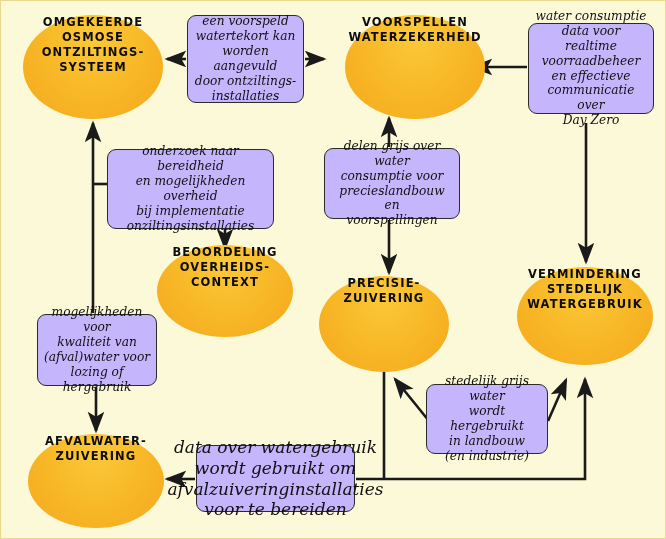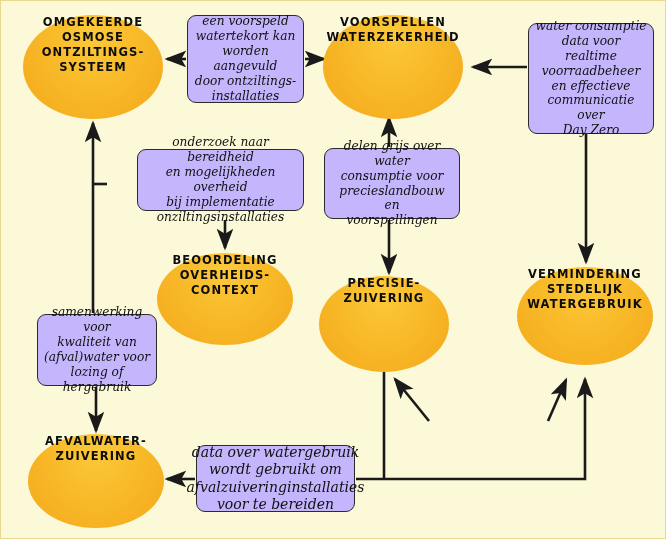--- a/index.html
+++ b/index.html
@@ -103,25 +103,25 @@
       <line x1="547" y1="420" x2="565" y2="379" marker-end="url(#ah)"></line>
     </g>
   </svg>
 
   <div class="node" style="left: 22px; top: 14px; width: 140px; height: 104px; font-size: 11.5px;">
     <span>OMGEKEERDE
 OSMOSE
 ONTZILTINGS-
 SYSTEEM</span>
   </div>
-  <div class="node" style="left: 322px; top: 14px; width: 140px; height: 104px; font-size: 11.5px;">
+  <div class="node" style="left: 344px; top: 14px; width: 140px; height: 104px; font-size: 11.5px;">
     <span>VOORSPELLEN
 WATERZEKERHEID</span>
   </div>
-  <div class="node" style="left: 156px; top: 252px; width: 136px; height: 92px; font-size: 11.5px;">
+  <div class="node" style="left: 156px; top: 244px; width: 136px; height: 92px; font-size: 11.5px;">
     <span>BEOORDELING
 OVERHEIDS-
 CONTEXT</span>
   </div>
   <div class="node" style="left: 318px; top: 275px; width: 130px; height: 96px; font-size: 11.5px;">
     <span>PRECISIE-
 ZUIVERING</span>
   </div>
   <div class="node" style="left: 27px; top: 433px; width: 136px; height: 94px; font-size: 11.5px;">
     <span>AFVALWATER-
@@ -133,46 +133,52 @@
 WATERGEBRUIK</span>
   </div>
 
   <div class="box" style="left: 186px; top: 14px; width: 117px; height: 88px; font-size: 12.2px;">
     <span>een voorspeld
 watertekort kan
 worden aangevuld
 door ontziltings-
 installaties</span>
   </div>
-  <div class="box" style="left: 527px; top: 22px; width: 126px; height: 111px; font-size: 12.2px;">
+  <div class="box" style="left: 527px; top: 22px; width: 126px; height: 91px; font-size: 12.2px;">
     <span>water consumptie
 data voor realtime
 voorraadbeheer
 en effectieve
 communicatie over
 Day Zero</span>
   </div>
-  <div class="box" style="left: 106px; top: 148px; width: 167px; height: 62px; font-size: 12.2px; margin-left: 30px;">
+  <div class="box" style="left: 106px; top: 148px; width: 167px; height: 80px; font-size: 12.2px;">
     <span>onderzoek naar bereidheid
 en mogelijkheden overheid
 bij implementatie
 onziltingsinstallaties</span>
   </div>
   <div class="box" style="left: 323px; top: 147px; width: 136px; height: 71px; font-size: 12.2px;">
     <span>delen grijs over water
 consumptie voor
 precieslandbouw en
 voorspellingen</span>
   </div>
   <div class="box" style="left: 36px; top: 313px; width: 120px; height: 72px; font-size: 12.2px;">
-    <span>samenwerking voor
+    <span>mogelijkheden voor
 kwaliteit van
 (afval)water voor
 lozing of hergebruik</span>
   </div>
-  <div class="box" style="left: 195px; top: 444px; width: 159px; height: 67px; font-size: 14px;">
+  <div class="box" style="left: 425px; top: 383px; width: 122px; height: 70px; font-size: 12.2px;">
+    <span>stedelijk grijs water
+wordt hergebruikt
+in landbouw
+(en industrie)</span>
+  </div>
+  <div class="box" style="left: 195px; top: 444px; width: 159px; height: 67px; font-size: 17px;">
     <span>data over watergebruik
 wordt gebruikt om
 afvalzuiveringinstallaties
 voor te bereiden</span>
   </div>
 
 </div>
 
 </body></html>

